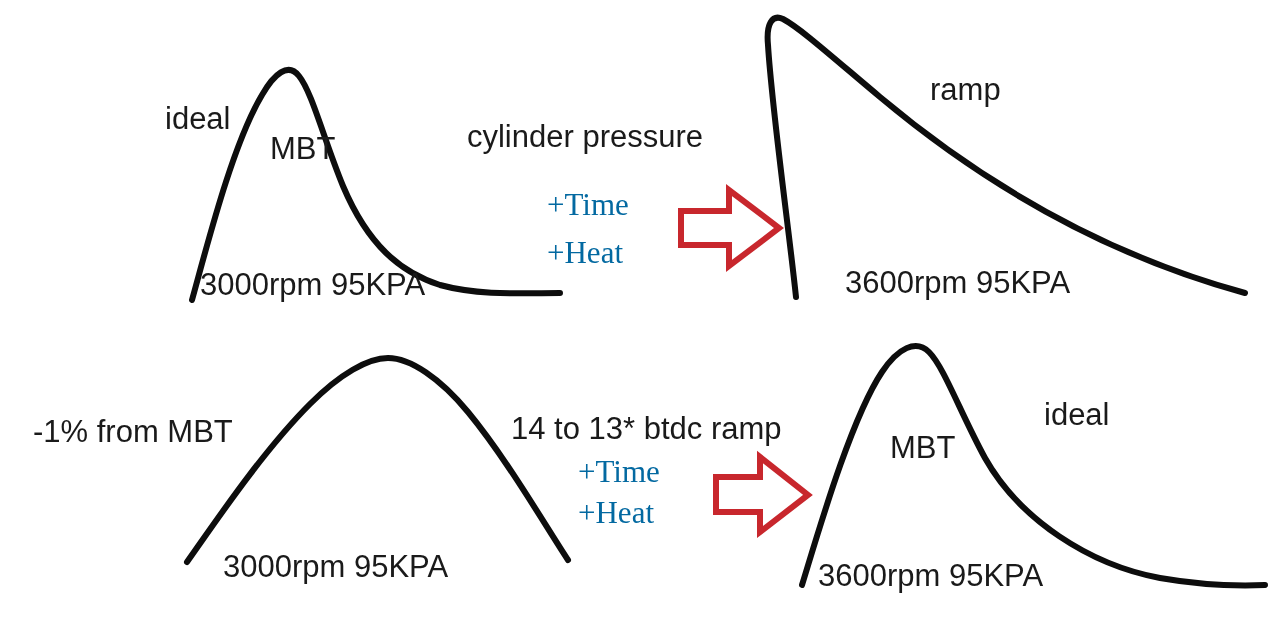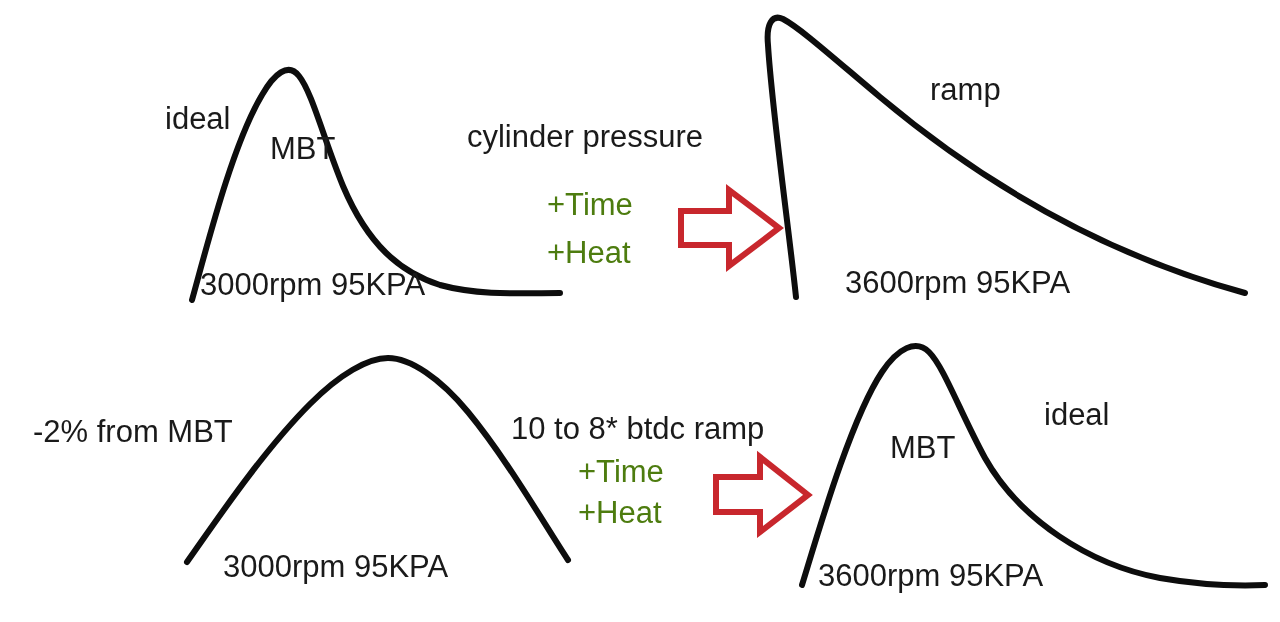--- a/index.html
+++ b/index.html
@@ -42,21 +42,22 @@
   .lbl {
     position: absolute;
     white-space: pre;
     color: #1a1a1a;
     font-size: 31px;
     line-height: 38px;
     letter-spacing: 0px;
     font-weight: 400;
   }
   .lbl.red {
-    color: #4d7c0f;
+    color: #0369a1;
+    font-family: Liberation Serif, serif;
   }
   .lbl.center {
     text-align: center;
   }
 </style>
 </head>
 <body>
 
 <div id="canvas">
 
@@ -112,24 +113,24 @@
   <div class="lbl" style="left:165px; top:100px;">ideal</div>
   <div class="lbl" style="left:270px; top:130px;">MBT</div>
   <div class="lbl" style="left:200px; top:266px;">3000rpm 95KPA</div>
 
   <div class="lbl red" style="left:547px; top:186px;">+Time</div>
   <div class="lbl red" style="left:547px; top:234px;">+Heat</div>
 
   <div class="lbl" style="left:930px; top:71px;">ramp</div>
   <div class="lbl" style="left:845px; top:264px;">3600rpm 95KPA</div>
 
-  <div class="lbl" style="left:33px; top:413px;">-2% from MBT</div>
+  <div class="lbl" style="left:33px; top:413px;">-1% from MBT</div>
   <div class="lbl" style="left:223px; top:548px;">3000rpm 95KPA</div>
 
-  <div class="lbl" style="left:511px; top:410px;">10 to 8* btdc ramp</div>
+  <div class="lbl" style="left:511px; top:410px;">14 to 13* btdc ramp</div>
   <div class="lbl red" style="left:578px; top:453px;">+Time</div>
   <div class="lbl red" style="left:578px; top:494px;">+Heat</div>
 
   <div class="lbl" style="left:1044px; top:396px;">ideal</div>
   <div class="lbl" style="left:890px; top:429px;">MBT</div>
   <div class="lbl" style="left:818px; top:557px;">3600rpm 95KPA</div>
 
 </div>
 
 </body></html>

